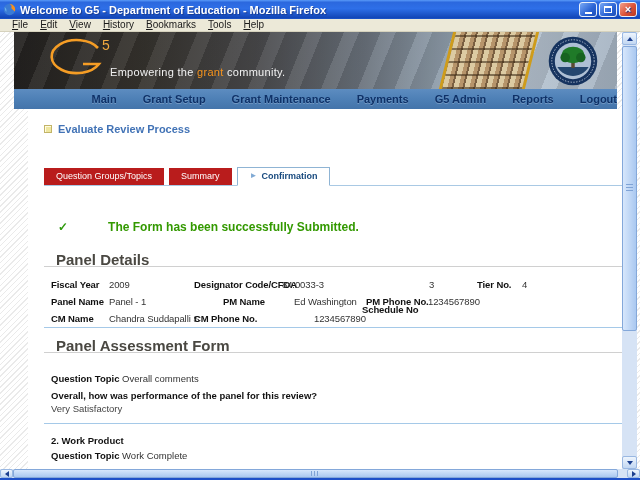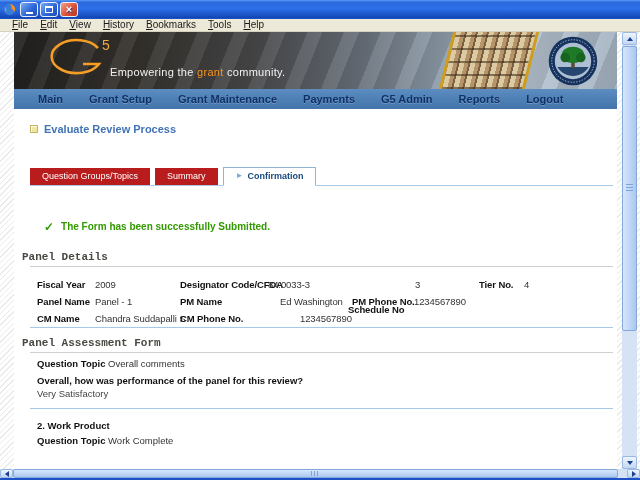--- a/index.html
+++ b/index.html
@@ -45,60 +45,60 @@
     border-left:3px solid #cf9c1b;border-right:3px solid #cf9c1b;
     background:
       repeating-linear-gradient(0deg,rgba(55,38,18,0.55) 0 2px,rgba(0,0,0,0) 2px 13px),
       repeating-linear-gradient(90deg,#dccaa2 0 5px,#b6946a 5px 9px,#7a5f41 9px 11px);}
   .seal{position:absolute;right:18px;top:3px;width:52px;height:52px;}
 
   
   .navbar{position:absolute;left:14px;top:57px;width:603px;height:20px;
     background:linear-gradient(180deg,#5d8cc0 0%,#4e80b6 50%,#4474aa 100%);
     display:flex;align-items:center;padding-left:24px;gap:26px;
-    font-size:11px;font-weight:bold;color:#0e3168;}
+    font-size:11px;font-weight:bold;color:#0e3168;justify-content:flex-end;}
   .nav-item{white-space:nowrap;cursor:pointer;text-shadow:0 1px 0 rgba(255,255,255,0.22);}
 
   
-  .content{position:absolute;left:14px;top:77px;width:603px;height:360px;background:#fff;
+  .content{position:absolute;left:28px;top:77px;width:603px;height:360px;background:#fff;
     font-size:9.5px;color:#222;overflow:hidden;}
 
   .page-heading{margin:14px 0 0 16px;display:flex;align-items:center;gap:6px;height:12px;}
   .bullet-icon{width:8px;height:8px;background:#efe7a0;border:1px solid #c2b468;
     box-shadow:inset 1px 1px 0 #fffbe0;flex:0 0 auto;}
   .heading-text{color:#4273b6;font-weight:bold;font-size:11px;white-space:nowrap;}
 
   .tabbar{margin:32px 0 0 16px;width:583px;display:flex;align-items:flex-end;gap:5px;
     border-bottom:1px solid #a9c9e4;}
   .tab{background:#b91c1c;color:#fff;font-size:9px;padding:3px 12px 4px;white-space:nowrap;cursor:pointer;}
   .tab.active{background:#fff;color:#17497e;font-weight:bold;border:1px solid #8fb4d4;
     border-bottom:1px solid #fff;margin-bottom:-1px;display:flex;align-items:center;gap:4px;}
   .tab-arrow{color:#7fa9d4;font-size:8px;line-height:1;}
 
   .success{margin:34px 0 0 30px;display:flex;align-items:center;gap:7px;height:13px;}
   .check{color:#2f9a0d;font-size:12px;font-weight:bold;line-height:1;}
-  .success-text{color:#339900;font-weight:bold;font-size:10px;white-space:nowrap;}
-
-  .section-heading{margin:18px 0 0 8px;font-weight:bold;font-size:11px;color:#4a4842;height:12px;font-family:Liberation Mono, monospace;}
+  .success-text{color:#339900;font-weight:bold;font-size:12px;white-space:nowrap;margin-left:33px;}
+
+  .section-heading{margin:18px 0 0 28px;font-weight:bold;font-size:15px;color:#4a4842;height:12px;}
   .section-heading.second{margin-top:9px;}
   .hr-gray{border:none;border-top:1px solid #d0d0d0;margin:3px 0 0 16px;width:583px;}
   .hr-blue{border:none;border-top:1px solid #a5c9e8;margin:0 0 0 16px;width:583px;}
   .hr-blue.q-div{margin-top:8px;}
 
   .details{margin:9px 0 0 23px;letter-spacing:-0.1px;}
   .drow{display:flex;height:17px;line-height:17px;white-space:nowrap;}
   .dl{font-weight:bold;color:#111;}
   .dv{color:#333;}
   .w58{width:58px;} .w85{width:85px;} .w88{width:88px;} .w80{width:80px;}
-  .w67{width:67px;margin-top:25px;} .w48{width:48px;} .w45{width:45px;margin-left:16px;} .w100{width:100px;}
+  .w67{width:67px;margin-top:25px;} .w48{width:48px;} .w45{width:45px;} .w100{width:100px;text-align:center;}
   .w72{width:72px;} .w62{width:62px;} .w120{width:120px;}
 
   .qblock{margin-left:23px;white-space:nowrap;}
   .q-title{font-weight:bold;color:#111;margin-top:10px;line-height:12px;}
-  .q-topic{margin-top:5px;line-height:12px;color:#333;}
+  .q-topic{margin-top:20px;line-height:12px;color:#333;}
   .q-topic .tl{font-weight:bold;color:#111;}
   .q-question{font-weight:bold;color:#111;margin-top:5px;line-height:12px;}
   .q-answer{margin-top:1px;line-height:12px;color:#444;}
   .qblock.second .q-title{margin-top:11px;}
   .qblock.second .q-topic{margin-top:3px;}
 
   
   .vscroll{position:absolute;right:3px;top:32px;width:15px;height:437px;background:#d6e3f5;}
   .hscroll{position:absolute;left:0;top:469px;width:640px;height:9px;background:#d6e3f5;}
   .sbtn{position:absolute;background:linear-gradient(180deg,#eef5fd,#c2d7f2);
@@ -127,20 +127,21 @@
 <body>
 
 <div class="stage">
 
   <div class="titlebar">
     <svg class="ff-icon" viewBox="0 0 16 16">
       <circle cx="8" cy="8" r="7" fill="#3a7bd5"></circle>
       <path d="M8 1 a7 7 0 0 1 6.5 9.5 Q12 8 10 6 Q12 4 8 1" fill="#f78f1e"></path>
       <path d="M2 5 Q5 7 4 11 Q2 9 2 5" fill="#7ec4f5" opacity="0.7"></path>
     </svg>
+    <span class="title-text">Welcome to G5 - Department of Education - Mozilla Firefox</span>
     <span class="win-controls">
       <span class="win-btn btn-min">
           <span class="glyph-min"></span>
         </span>
       <span class="win-btn btn-max">
           <span class="glyph-max"></span>
         </span>
       <span class="win-btn btn-close">×</span>
     </span>
   </div>

